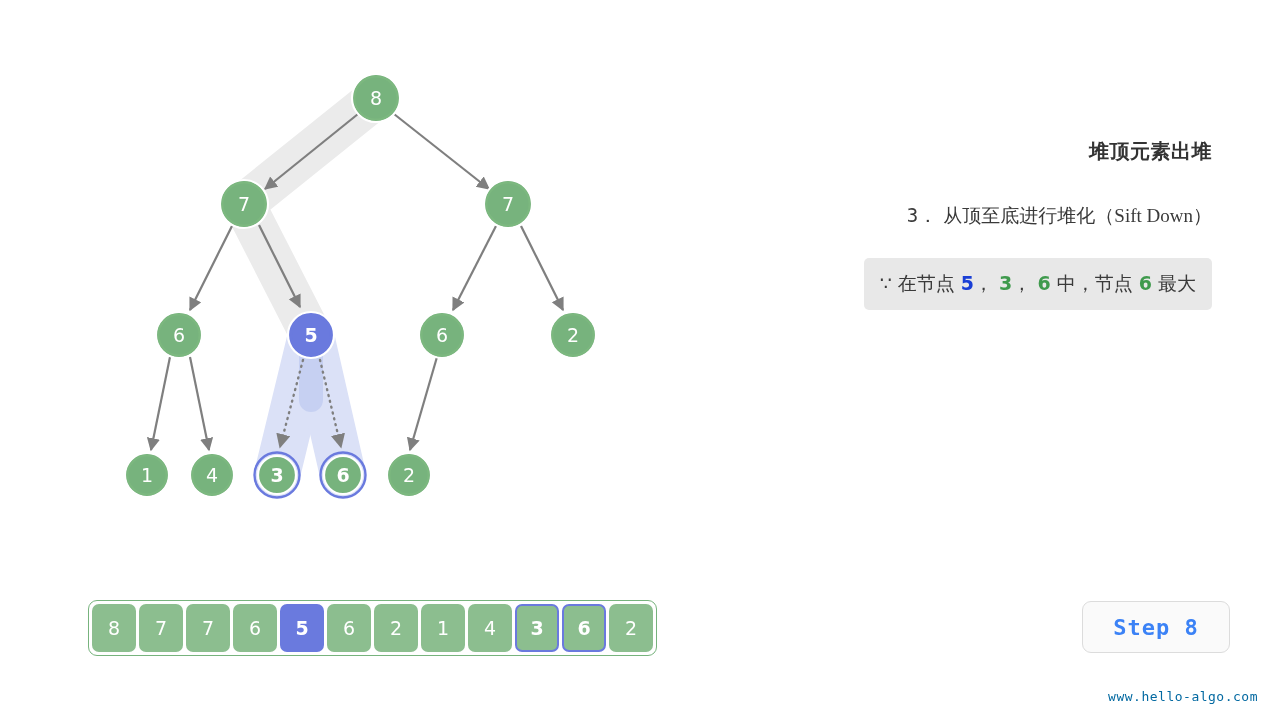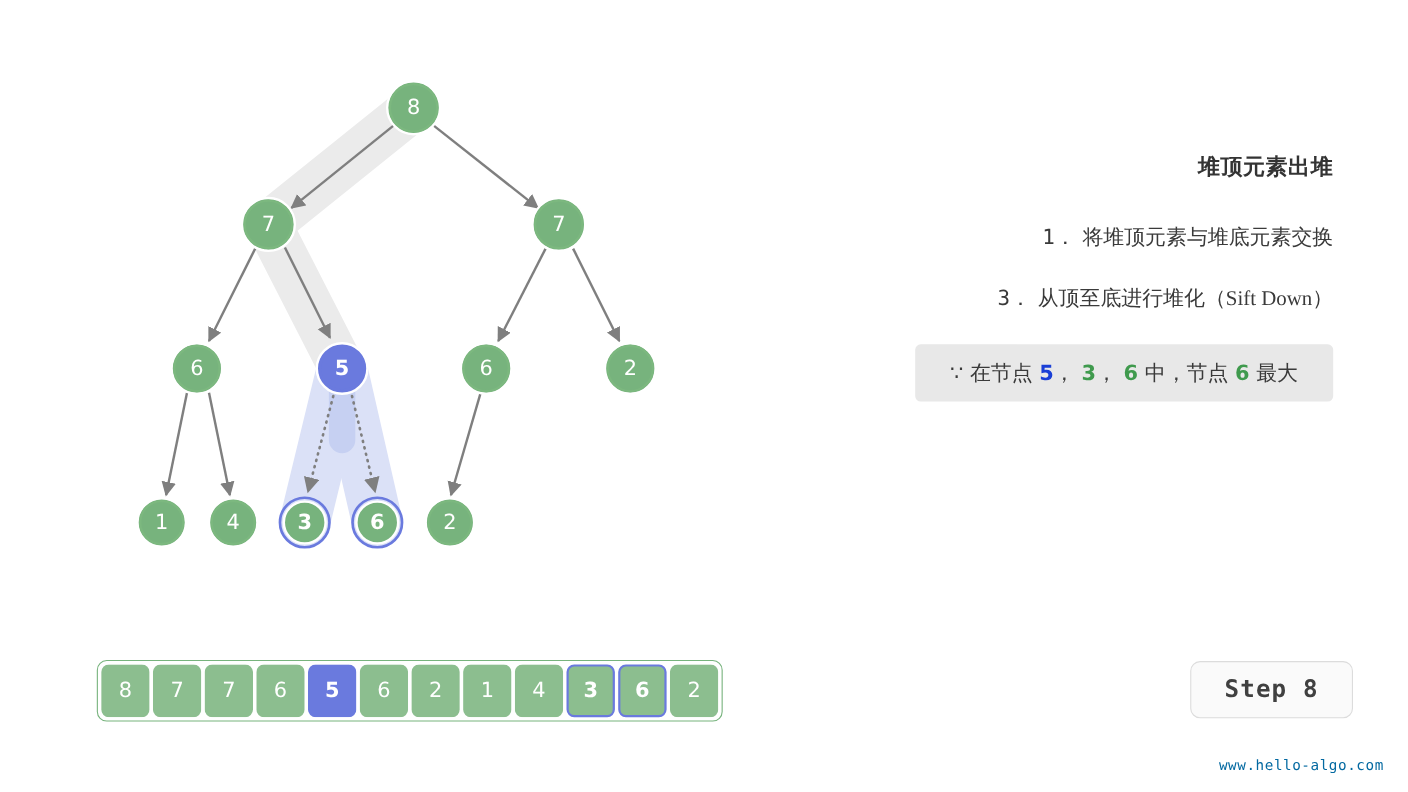--- a/index.html
+++ b/index.html
@@ -105,21 +105,21 @@
     color: #3a3a3a;
     margin-bottom: 29px;
     white-space: nowrap;
   }
   .step-line .idx { font-family: "DejaVu Sans Mono", "Liberation Mono", monospace; }
   .step-line .mono { font-family: Liberation Serif, serif; }
 
   #conclusion-box {
     background: #e8e8e8;
     border-radius: 5px;
-    padding: 13px 32px;
+    padding: 13px 16px;
     font-size: 19px;
     color: #3a3a3a;
     display: inline-block;
     white-space: nowrap;
   }
   #conclusion-box .hl-blue  { color: #1a3fd6; font-weight: bold; }
   #conclusion-box .hl-green { color: #3f9a4d; font-weight: bold; }
 
   
   #step-badge {
@@ -131,21 +131,21 @@
     box-sizing: border-box;
     border: 1.4px solid #dcdcdc;
     border-radius: 9px;
     background: #fafafa;
     display: flex;
     align-items: center;
     justify-content: center;
     font-family: "DejaVu Sans Mono", "Liberation Mono", monospace;
     font-size: 22px;
     font-weight: bold;
-    color: #404040;
+    color: #3b82f6;
     letter-spacing: 1px;
   }
 
   
   #watermark {
     position: absolute;
     right: 22px;
     bottom: 16px;
     font-family: "DejaVu Sans Mono", "Liberation Mono", monospace;
     font-size: 13px;
@@ -289,24 +289,20 @@
     <div class="array-cell border-blue">6</div>
     <div class="array-cell">2</div>
   </div>
 
 </div>
 
 <div id="text-panel">
 
   <h1 id="panel-title">堆顶元素出堆</h1>
 
-  <div class="step-line">
-    <span class="idx">1．</span>
-    <span>将堆顶元素与堆底元素交换</span>
-  </div>
 
 
   <div class="step-line">
     <span class="idx">3．</span>
     <span class="mono">从顶至底进行堆化（Sift Down）</span>
   </div>
 
   <div id="conclusion-box">
     <span>∵</span>
     <span>在节点</span>

